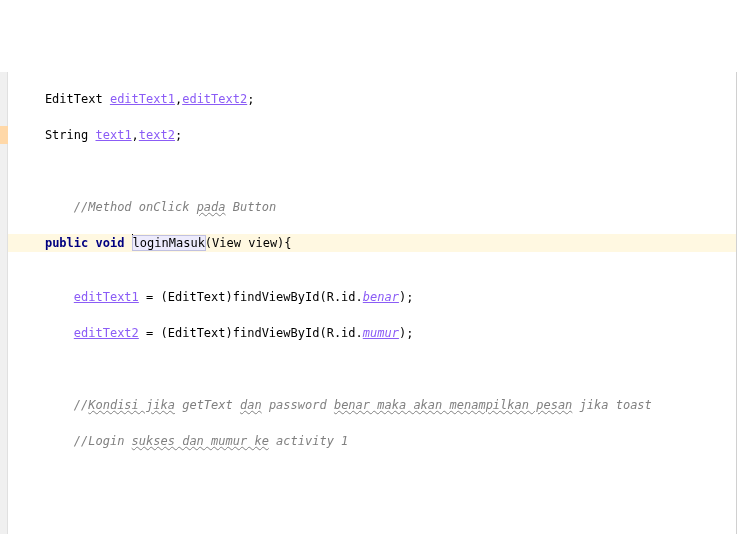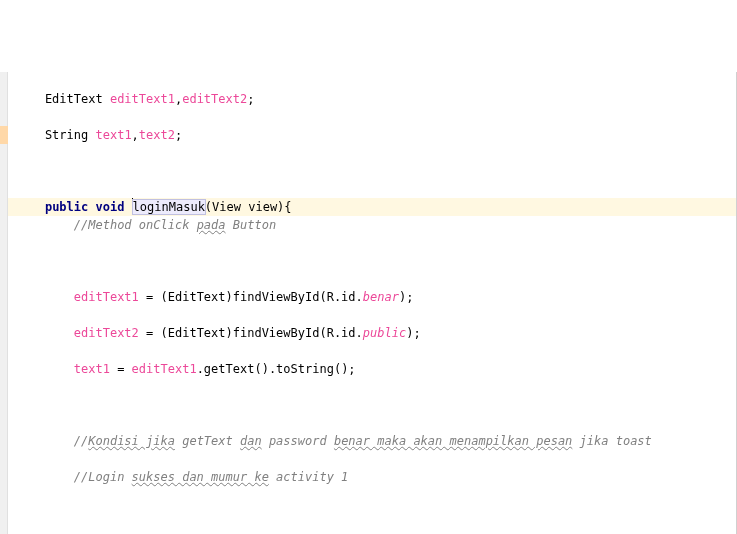--- a/index.html
+++ b/index.html
@@ -33,21 +33,21 @@
   background: #ffd8a8;
 }
 .code {
   flex: 1;
   padding: 0 0 0 8px;
   overflow: hidden;
 }
 .line { height: 18px; }
 .hl { background: #fff8e1; display: inline-block; width: calc(100% + 8px); margin-left: -8px; padding-left: 8px; }
 .kw { color: #000080; font-weight: bold; }
-.fld { color: #ec4899; }
+.fld { color: #8b5cf6; text-decoration: underline; }
 .cmt { color: #808080; font-style: italic; }
 .ital { font-style: italic; }
 .wavy { text-decoration: underline wavy #808080; text-decoration-thickness: 1px; }
 .boxed { background: #edebfc; outline: 1px solid #c0c0e0; }
 .caret {
   display: inline-block;
   width: 1px;
   height: 15px;
   background: #000;
   vertical-align: text-bottom;
@@ -60,26 +60,25 @@
 
 
 <div class="editor">
   <div class="gutter">
     <div class="gutter-mark"></div>
   </div>
   <div class="code">
 <div class="line"><span>    EditText </span><span class="fld">editText1</span><span>,</span><span class="fld">editText2</span><span>;</span></div>
 <div class="line"><span>    String </span><span class="fld">text1</span><span>,</span><span class="fld">text2</span><span>;</span></div>
 <div class="line"> </div>
+<div class="line"><span class="cmt"><span>        //Method onClick </span><span class="wavy">pada</span><span> Button</span></span></div>
 <div class="line hl"><span>    </span><span class="kw">public void </span><span class="caret"></span><span class="boxed">loginMasuk</span><span>(View view){</span></div>
-<div class="line"><span class="cmt"><span>        //Method onClick </span><span class="wavy">pada</span><span> Button</span></span></div>
 <div class="line"> </div>
 <div class="line"><span>        </span><span class="fld">editText1</span><span> = (EditText)findViewById(R.id.</span><span class="fld ital">benar</span><span>);</span></div>
-<div class="line"><span>        </span><span class="fld">editText2</span><span> = (EditText)findViewById(R.id.</span><span class="fld ital">public</span><span>);</span></div>
-<div class="line"><span>        </span><span class="fld">text1</span><span> = </span><span class="fld">editText1</span><span>.getText().toString();</span></div>
+<div class="line"><span>        </span><span class="fld">editText2</span><span> = (EditText)findViewById(R.id.</span><span class="fld ital">mumur</span><span>);</span></div>
 <div class="line"> </div>
 <div class="line"><span class="cmt"><span>        //</span><span class="wavy">Kondisi jika</span><span> getText </span><span class="wavy">dan</span><span> password </span><span class="wavy">benar maka akan menampilkan pesan</span><span> jika toast</span></span></div>
 <div class="line"><span class="cmt"><span>        //Login </span><span class="wavy">sukses dan mumur ke</span><span> activity 1</span></span></div>
 
 
 
 
 
 
 

